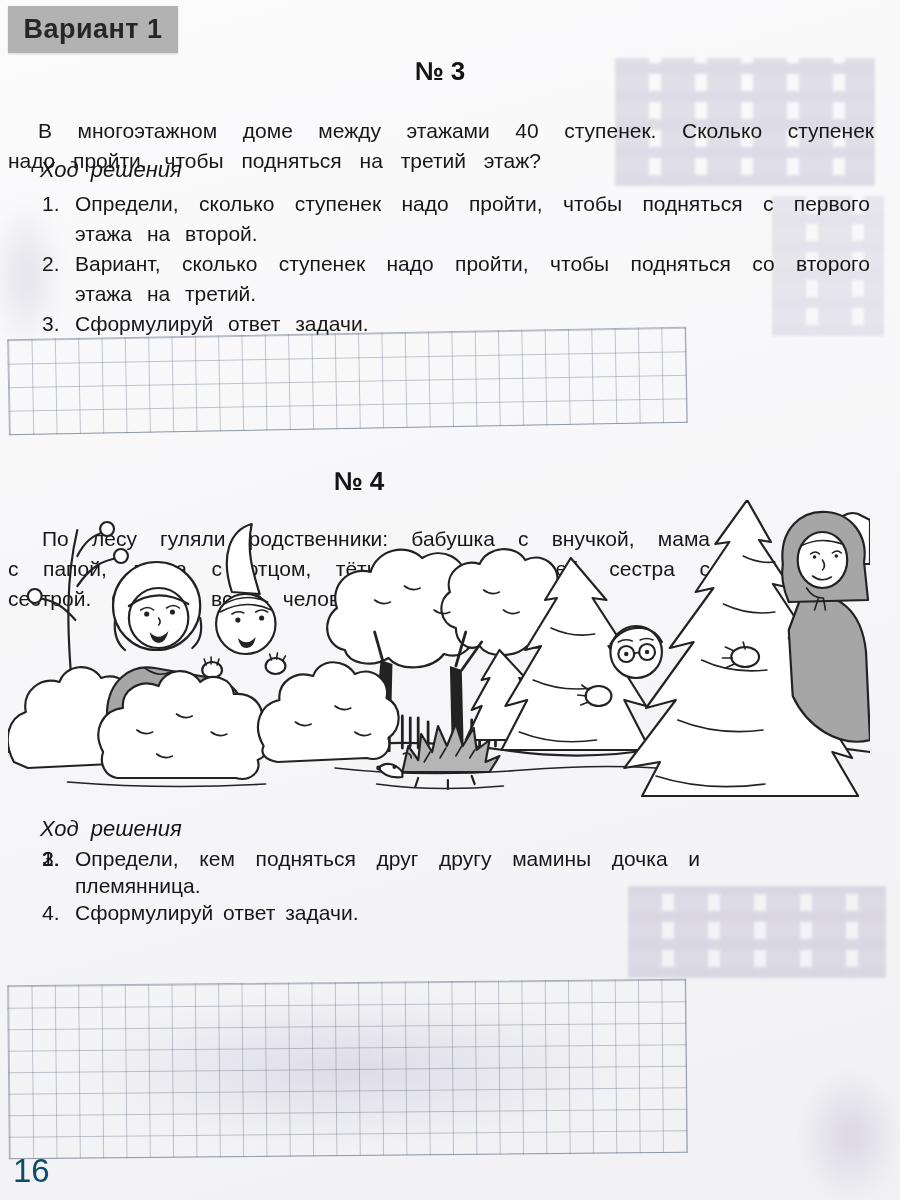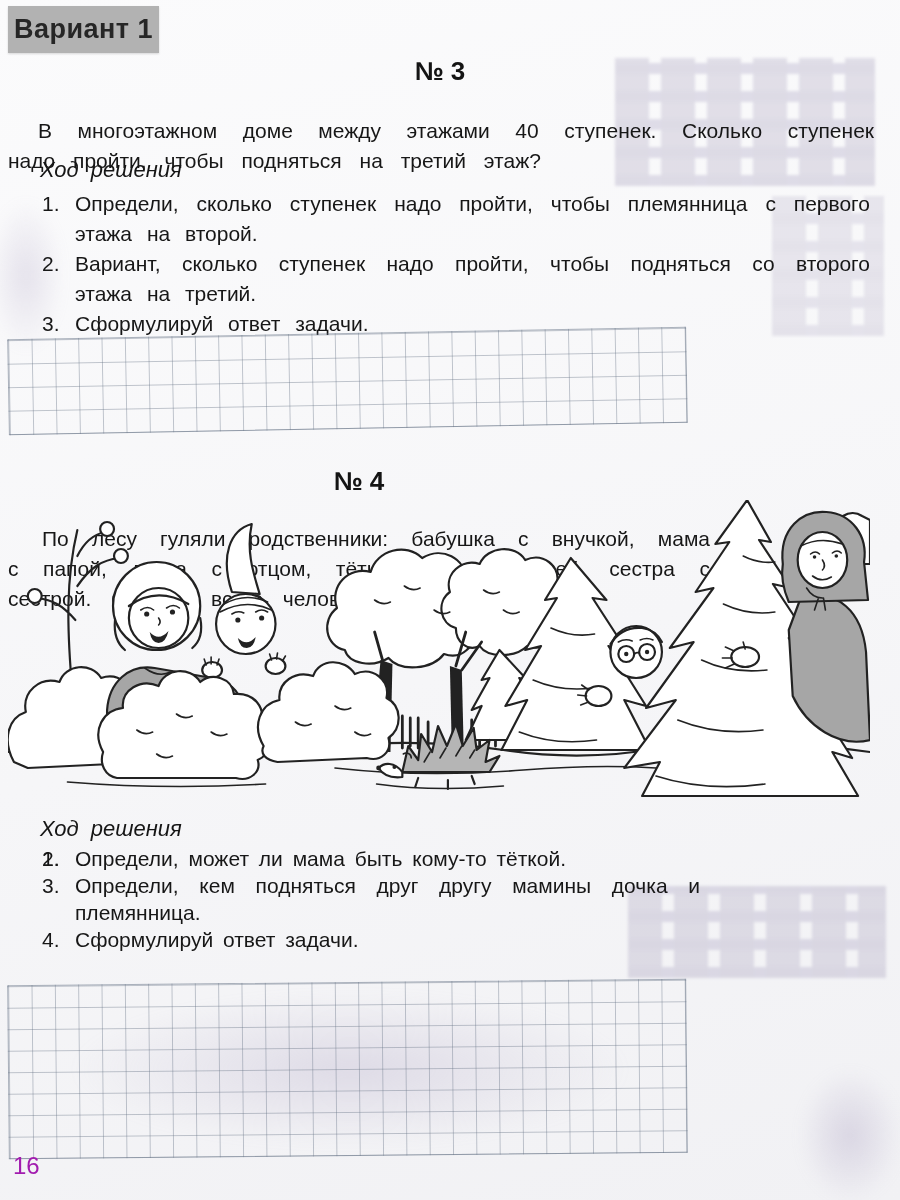--- a/index.html
+++ b/index.html
@@ -4,21 +4,21 @@
 <style>
   html,body{margin:0;padding:0;}
   body{
     width:900px;height:1200px;position:relative;overflow:hidden;
     background:linear-gradient(165deg,#fbfbfc 0%,#f6f6f8 55%,#f1f1f4 100%);
     font-family:"Liberation Sans","DejaVu Sans",sans-serif;
     color:#1b1b1b;
   }
   
   .variant-box{
-    position:absolute;left:8px;top:6px;width:151px;height:47px;
+    position:absolute;left:8px;top:6px;width:170px;height:47px;
     background:#b2b2b2;color:#262626;
     display:flex;align-items:center;justify-content:center;
     font-weight:bold;font-size:27px;letter-spacing:.5px;
     box-shadow:0 1px 2px rgba(0,0,0,.15);
   }
   
   .task-number{position:absolute;font-weight:bold;font-size:26px;color:#141414;text-align:center;}
   #num3{left:0;top:56px;width:880px;}
   #num4{left:8px;top:466px;width:702px;}
   .solution-heading{position:absolute;font-weight:normal;font-style:italic;font-size:22px;color:#161616;word-spacing:6px;}
@@ -38,21 +38,21 @@
   .grid{
     position:absolute;width:677px;
     border:1px solid rgba(108,120,138,.55);
     background-image:
       linear-gradient(to right, rgba(108,120,138,.42) 1px, transparent 1px),
       linear-gradient(to bottom, rgba(108,120,138,.42) 1px, transparent 1px);
   }
   #grid1{left:8px;top:333px;height:94px;background-size:23.34px 23.5px;transform:rotate(-1.05deg);}
   #grid2{left:8px;top:982px;height:172px;background-size:23.34px 21.5px;transform:rotate(-0.55deg);}
   
-  .page-number{position:absolute;left:13px;top:1152px;font-size:24px;color:#a21caf;text-align:right;}
+  .page-number{position:absolute;left:13px;top:1152px;font-size:33px;color:#0c4a6e;text-align:right;}
   
   .ghost-lines{
     position:absolute;opacity:.28;filter:blur(1.8px);z-index:0;
     background-image:
       repeating-linear-gradient(90deg, rgba(150,142,175,.9) 0 34px, transparent 34px 46px),
       repeating-linear-gradient(0deg, #9b92b8 0 11px, transparent 11px 28px);
   }
   .ghost-smudge{position:absolute;opacity:.3;filter:blur(7px);z-index:0;
     background:radial-gradient(closest-side,#b4abc8,transparent);}
   #ghost-a{left:615px;top:58px;width:260px;height:128px;}
@@ -90,21 +90,21 @@
   <div class="variant-box">
     <span>Вариант 1</span>
   </div>
 
   <div class="task-number" id="num3">№ 3</div>
   <p class="problem" id="p3">В многоэтажном доме между этажами 40 ступенек. Сколько ступенек надо пройти, чтобы подняться на третий этаж?</p>
   <div class="solution-heading" id="sol3">Ход решения</div>
   <ol class="steps" id="steps3">
     <li>
       <span class="n">1.</span>
-      <span>Определи, сколько ступенек надо пройти, чтобы племянница с первого этажа на второй.</span>
+      <span>Определи, сколько ступенек надо пройти, чтобы подняться с первого этажа на второй.</span>
     </li>
     <li>
       <span class="n">2.</span>
       <span>Вариант, сколько ступенек надо пройти, чтобы подняться со второго этажа на третий.</span>
     </li>
     <li>
       <span class="n">3.</span>
       <span>Сформулируй ответ задачи.</span>
     </li>
   </ol>
@@ -227,21 +227,20 @@
     </g>
   </svg>
 
   <div class="solution-heading" id="sol4">Ход решения</div>
   <ol class="steps" id="steps4">
     <li>
       <span class="n">1.</span>
     </li>
     <li>
       <span class="n">2.</span>
-      <span>Определи, может ли мама быть кому-то тёткой.</span>
     </li>
     <li>
       <span class="n">3.</span>
       <span>Определи, кем подняться друг другу мамины дочка и племянница.</span>
     </li>
     <li>
       <span class="n">4.</span>
       <span>Сформулируй ответ задачи.</span>
     </li>
   </ol>

